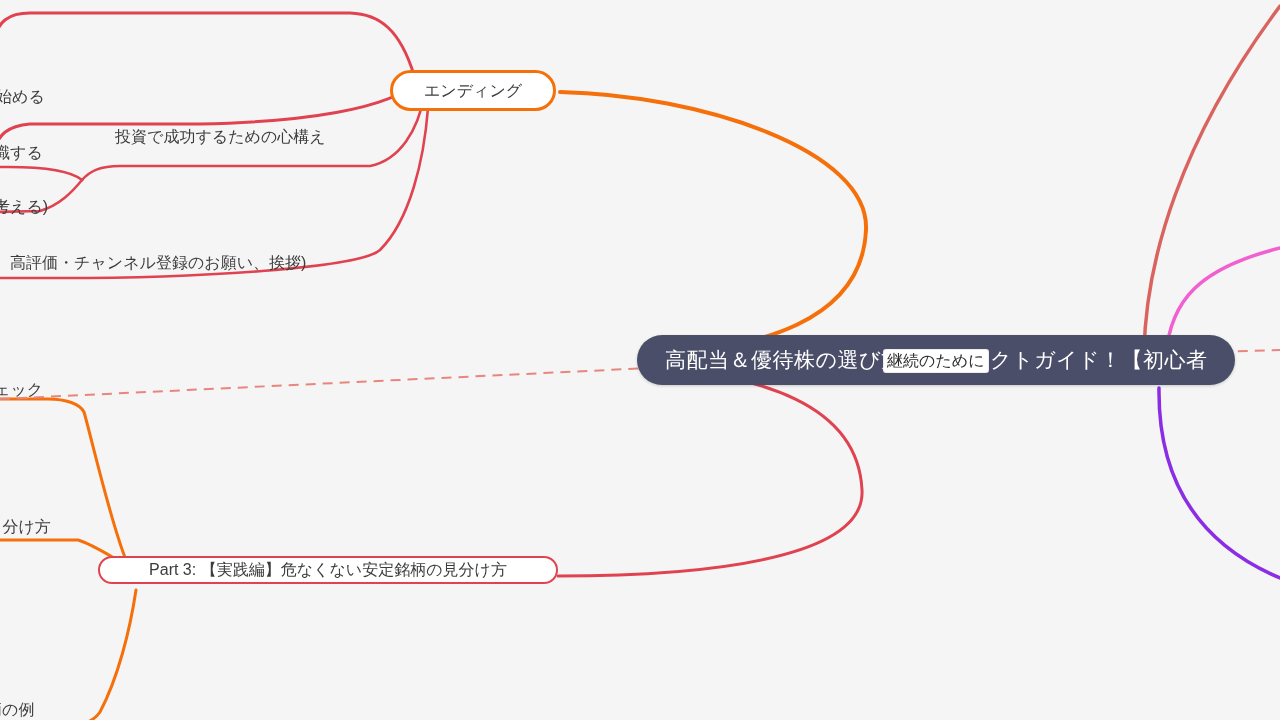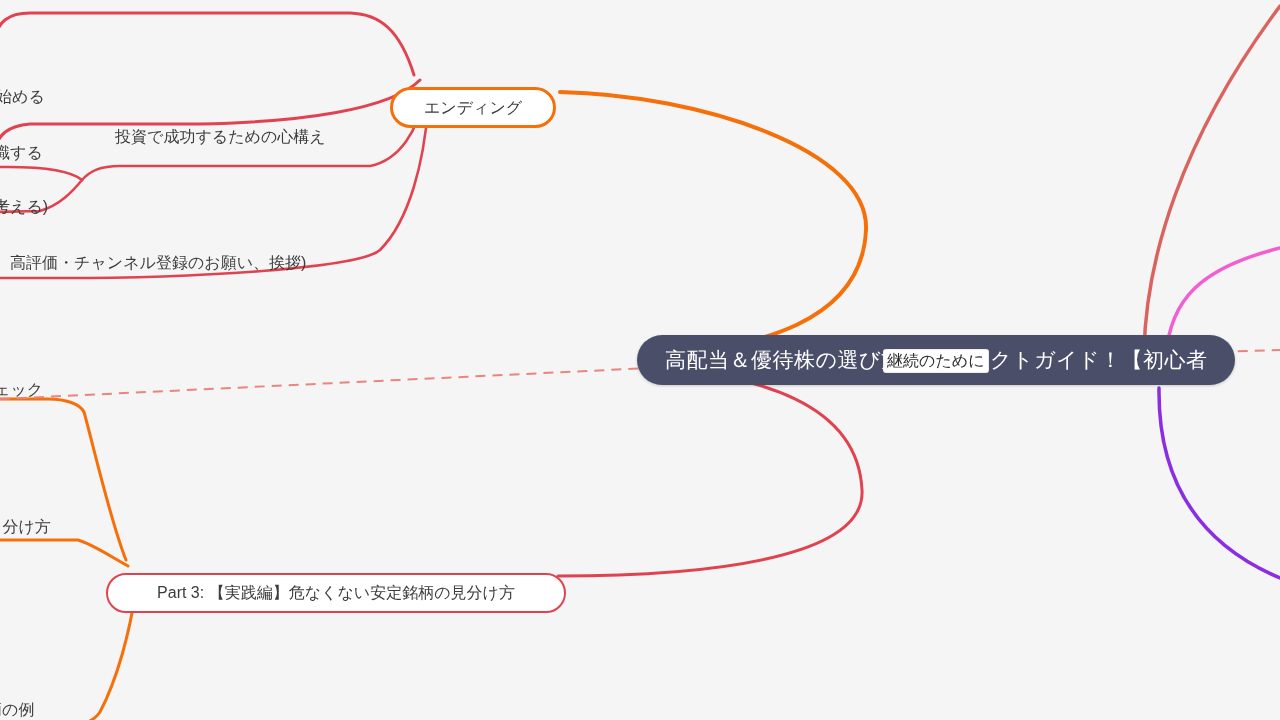--- a/index.html
+++ b/index.html
@@ -40,21 +40,20 @@
     display: flex;
     align-items: center;
   }
 
   .node-pill {
     background: #ffffff;
     border-radius: 999px;
     display: flex;
     align-items: center;
     justify-content: center;
-    margin-top: 17px;
   }
 
   .node-pill.orange { border: 3px solid #f5700a; }
   .node-pill.crimson { border: 2.5px solid #e0434f; }
 
   
   #root-node {
     position: absolute;
     left: 637px;
     top: 335px;
@@ -142,21 +141,21 @@
   <div id="root-node">
     <span id="root-label">高配当＆優待株の選び方パーフェクトガイド！【初心者</span>
   </div>
 
   <div id="overlay-badge">継続のために</div>
 
   <div class="node node-pill orange" style="left:390px; top:70px; width:166px; height:41px;">
     <span>エンディング</span>
   </div>
 
-  <div class="node node-pill crimson" style="left:106px; top:556px; width:460px; height:40px;">
+  <div class="node node-pill crimson" style="left:98px; top:556px; width:460px; height:28px;">
     <span>Part 3: 【実践編】危なくない安定銘柄の見分け方</span>
   </div>
 
   <div class="label-txt" style="left:115px; top:129px;">
     <span>投資で成功するための心構え</span>
   </div>
 
   <div class="label-txt" style="left:-4px; top:89px;">
     <span>始める</span>
   </div>

